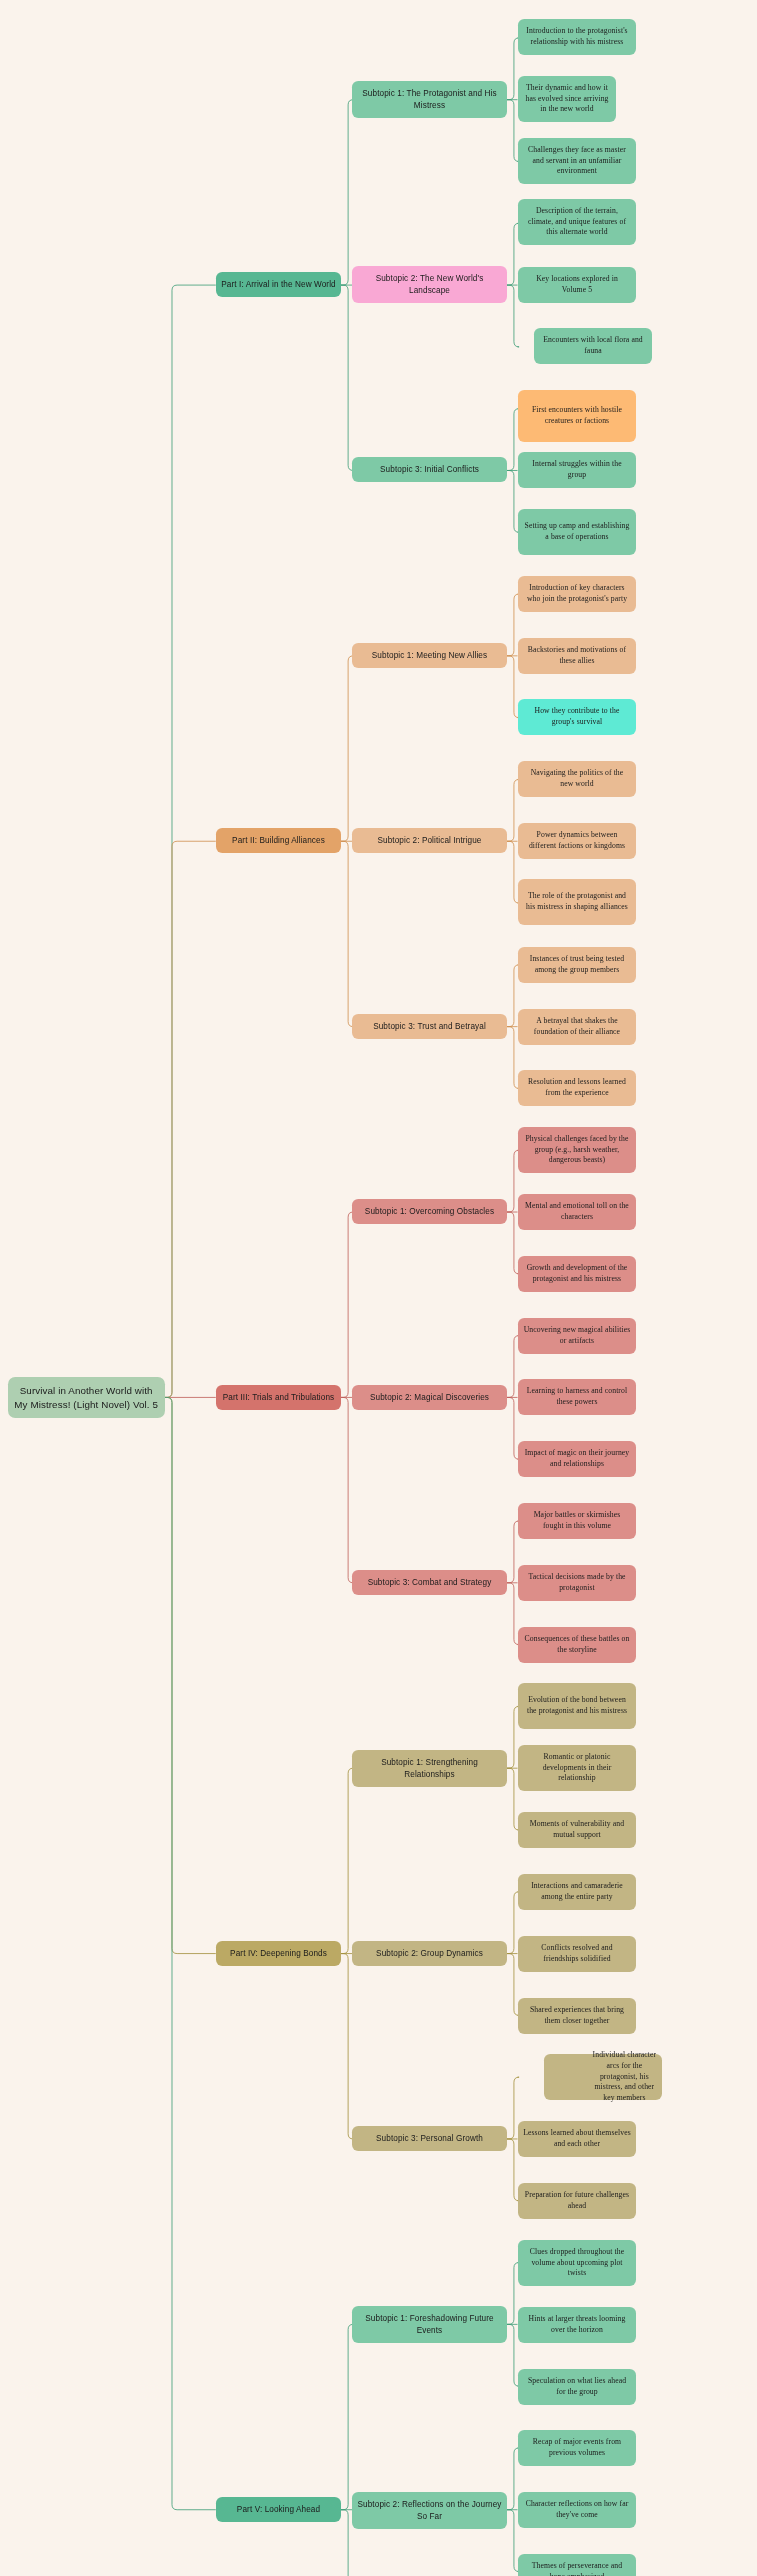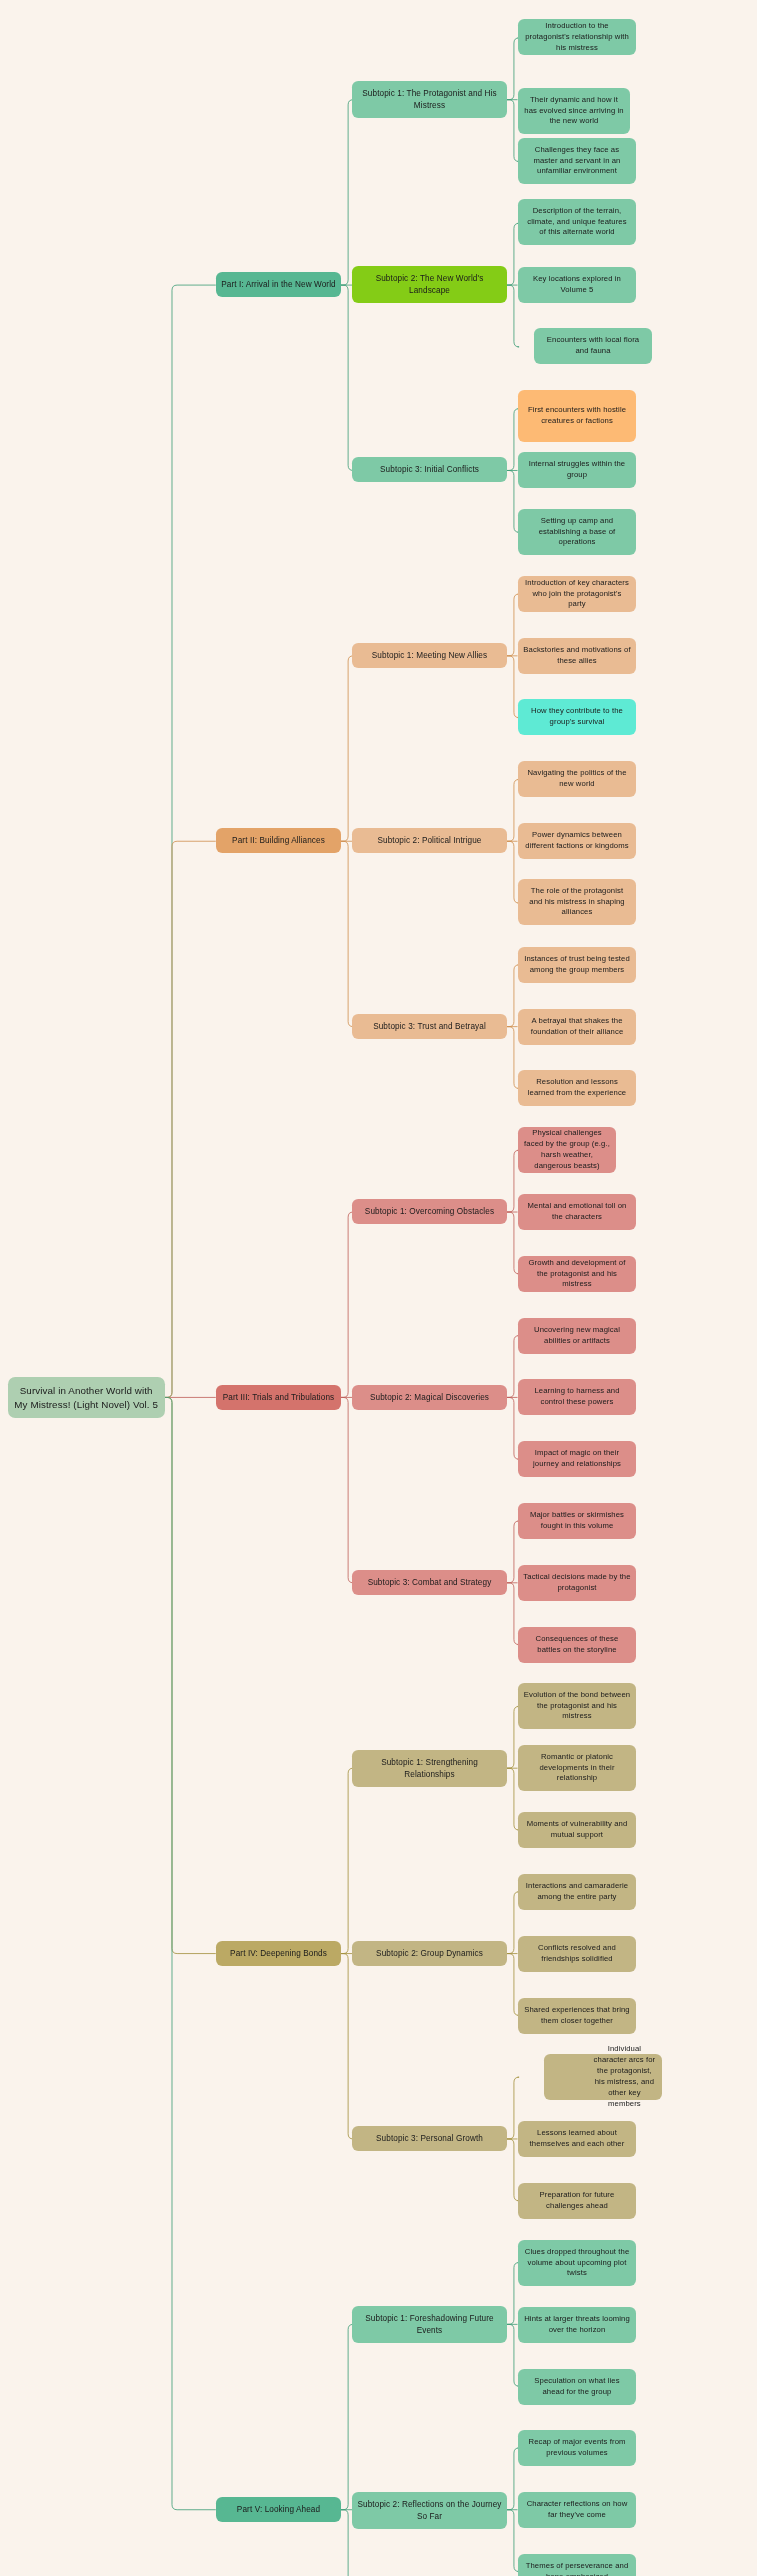--- a/index.html
+++ b/index.html
@@ -34,21 +34,21 @@
     line-height:1.42;
     font-size:7.7px;
     letter-spacing:0.1px;
   }
   .node.root{
     font-size:9.8px;
     border-radius:7.2px;
   }
   .node.part{ font-size:8.2px; }
   .node.sub{ font-size:8.2px; }
-  .node.leaf{ font-size:7.7px; }
+  .node.leaf{ font-size:7.7px;font-family:Liberation Serif, serif; }
 </style>
 </head>
 <body>
 
 <div id="mindmap">
   <svg id="edges" viewBox="0 0 1470 5436" width="757" height="2801">
       <path d="M 320 2712 H 324 Q 334 2712 334 2702 V 562 Q 334 552 344 552 H 419" fill="none" stroke="#3f9e78" stroke-width="1.6"></path>
       <path d="M 662 552 H 666 Q 676 552 676 542 V 202 Q 676 192 686 192 H 684" fill="none" stroke="#3f9e78" stroke-width="1.6"></path>
       <path d="M 984 192 H 988 Q 998 192 998 182 V 82 Q 998 72 1008 72 H 1005" fill="none" stroke="#3f9e78" stroke-width="1.6"></path>
       <path d="M 984 192 L 1005 192" fill="none" stroke="#3f9e78" stroke-width="1.6"></path>
@@ -112,23 +112,23 @@
       <path d="M 662 4872 H 666 Q 676 4872 676 4882 V 5222 Q 676 5232 686 5232 H 684" fill="none" stroke="#3f9e78" stroke-width="1.6"></path>
       <path d="M 984 5232 H 988 Q 998 5232 998 5222 V 5122 Q 998 5112 1008 5112 H 1005" fill="none" stroke="#3f9e78" stroke-width="1.6"></path>
       <path d="M 984 5232 L 1005 5232" fill="none" stroke="#3f9e78" stroke-width="1.6"></path>
       <path d="M 984 5232 H 988 Q 998 5232 998 5242 V 5342 Q 998 5352 1008 5352 H 1005" fill="none" stroke="#3f9e78" stroke-width="1.6"></path>
     </svg>
   <div id="nodes">
       <div class="node root" style="left: 7.7px; top: 1377px; width: 157px; height: 41px; background: rgb(174, 207, 177); color: rgb(27, 27, 27);">Survival in Another World with My Mistress! (Light Novel) Vol. 5</div>
       <div class="node part" style="left: 216px; top: 272px; width: 125px; height: 25px; background: rgb(87, 183, 146); color: rgb(27, 27, 27);">Part I: Arrival in the New World</div>
       <div class="node sub" style="left: 352px; top: 81px; width: 155px; height: 37px; background: rgb(126, 201, 166); color: rgb(27, 27, 27);">Subtopic 1: The Protagonist and His Mistress</div>
       <div class="node leaf" style="left: 518px; top: 19.3px; width: 118px; height: 36px; background: rgb(126, 201, 166); color: rgb(27, 27, 27);">Introduction to the protagonist's relationship with his mistress</div>
-      <div class="node leaf" style="left: 518px; top: 76px; width: 112px; height: 46px; background: rgb(126, 201, 166); color: rgb(27, 27, 27); margin-top: 12px;">Their dynamic and how it has evolved since arriving in the new world</div>
+      <div class="node leaf" style="left: 518px; top: 76px; width: 98px; height: 46px; background: rgb(126, 201, 166); color: rgb(27, 27, 27);">Their dynamic and how it has evolved since arriving in the new world</div>
       <div class="node leaf" style="left: 518px; top: 138px; width: 118px; height: 46px; background: rgb(126, 201, 166); color: rgb(27, 27, 27);">Challenges they face as master and servant in an unfamiliar environment</div>
-      <div class="node sub" style="left: 352px; top: 266px; width: 155px; height: 37px; background: #84cc16; color: rgb(27, 27, 27);">Subtopic 2: The New World's Landscape</div>
+      <div class="node sub" style="left: 352px; top: 266px; width: 155px; height: 37px; background: #f9a8d4; color: rgb(27, 27, 27);">Subtopic 2: The New World's Landscape</div>
       <div class="node leaf" style="left: 518px; top: 199px; width: 118px; height: 46px; background: rgb(126, 201, 166); color: rgb(27, 27, 27);">Description of the terrain, climate, and unique features of this alternate world</div>
       <div class="node leaf" style="left: 518px; top: 267px; width: 118px; height: 36px; background: rgb(126, 201, 166); color: rgb(27, 27, 27);">Key locations explored in Volume 5</div>
       <div class="node leaf" style="left: 518px; top: 328px; width: 118px; height: 36px; background: rgb(126, 201, 166); color: rgb(27, 27, 27); margin-left: 16px;">Encounters with local flora and fauna</div>
       <div class="node sub" style="left: 352px; top: 457px; width: 155px; height: 25px; background: rgb(126, 201, 166); color: rgb(27, 27, 27);">Subtopic 3: Initial Conflicts</div>
       <div class="node leaf" style="left: 518px; top: 390px; width: 118px; height: 52px; background: #fdba74; color: rgb(27, 27, 27);">First encounters with hostile creatures or factions</div>
       <div class="node leaf" style="left: 518px; top: 452px; width: 118px; height: 36px; background: rgb(126, 201, 166); color: rgb(27, 27, 27);">Internal struggles within the group</div>
       <div class="node leaf" style="left: 518px; top: 509px; width: 118px; height: 46px; background: rgb(126, 201, 166); color: rgb(27, 27, 27);">Setting up camp and establishing a base of operations</div>
       <div class="node part" style="left: 216px; top: 828px; width: 125px; height: 25px; background: rgb(227, 163, 104); color: rgb(27, 27, 27);">Part II: Building Alliances</div>
       <div class="node sub" style="left: 352px; top: 643px; width: 155px; height: 25px; background: rgb(233, 187, 147); color: rgb(27, 27, 27); text-align: center;">Subtopic 1: Meeting New Allies</div>
       <div class="node leaf" style="left: 518px; top: 576px; width: 118px; height: 36px; background: rgb(233, 187, 147); color: rgb(27, 27, 27);">Introduction of key characters who join the protagonist's party</div>
@@ -137,21 +137,21 @@
       <div class="node sub" style="left: 352px; top: 828px; width: 155px; height: 25px; background: rgb(233, 187, 147); color: rgb(27, 27, 27);">Subtopic 2: Political Intrigue</div>
       <div class="node leaf" style="left: 518px; top: 761px; width: 118px; height: 36px; background: rgb(233, 187, 147); color: rgb(27, 27, 27);">Navigating the politics of the new world</div>
       <div class="node leaf" style="left: 518px; top: 823px; width: 118px; height: 36px; background: rgb(233, 187, 147); color: rgb(27, 27, 27);">Power dynamics between different factions or kingdoms</div>
       <div class="node leaf" style="left: 518px; top: 879px; width: 118px; height: 46px; background: rgb(233, 187, 147); color: rgb(27, 27, 27);">The role of the protagonist and his mistress in shaping alliances</div>
       <div class="node sub" style="left: 352px; top: 1014px; width: 155px; height: 25px; background: rgb(233, 187, 147); color: rgb(27, 27, 27);">Subtopic 3: Trust and Betrayal</div>
       <div class="node leaf" style="left: 518px; top: 947px; width: 118px; height: 36px; background: rgb(233, 187, 147); color: rgb(27, 27, 27);">Instances of trust being tested among the group members</div>
       <div class="node leaf" style="left: 518px; top: 1009px; width: 118px; height: 36px; background: rgb(233, 187, 147); color: rgb(27, 27, 27);">A betrayal that shakes the foundation of their alliance</div>
       <div class="node leaf" style="left: 518px; top: 1070px; width: 118px; height: 36px; background: rgb(233, 187, 147); color: rgb(27, 27, 27);">Resolution and lessons learned from the experience</div>
       <div class="node part" style="left: 216px; top: 1385px; width: 125px; height: 25px; background: rgb(212, 115, 108); color: rgb(27, 27, 27);">Part III: Trials and Tribulations</div>
       <div class="node sub" style="left: 352px; top: 1199px; width: 155px; height: 25px; background: rgb(220, 142, 137); color: rgb(27, 27, 27);">Subtopic 1: Overcoming Obstacles</div>
-      <div class="node leaf" style="left: 518px; top: 1127px; width: 98px; height: 46px; background: rgb(220, 142, 137); color: rgb(27, 27, 27);">Physical challenges faced by the group (e.g., harsh weather, dangerous beasts)</div>
+      <div class="node leaf" style="left: 518px; top: 1127px; width: 118px; height: 46px; background: rgb(220, 142, 137); color: rgb(27, 27, 27);">Physical challenges faced by the group (e.g., harsh weather, dangerous beasts)</div>
       <div class="node leaf" style="left: 518px; top: 1194px; width: 118px; height: 36px; background: rgb(220, 142, 137); color: rgb(27, 27, 27);">Mental and emotional toll on the characters</div>
       <div class="node leaf" style="left: 518px; top: 1256px; width: 118px; height: 36px; background: rgb(220, 142, 137); color: rgb(27, 27, 27);">Growth and development of the protagonist and his mistress</div>
       <div class="node sub" style="left: 352px; top: 1385px; width: 155px; height: 25px; background: rgb(220, 142, 137); color: rgb(27, 27, 27);">Subtopic 2: Magical Discoveries</div>
       <div class="node leaf" style="left: 518px; top: 1318px; width: 118px; height: 36px; background: rgb(220, 142, 137); color: rgb(27, 27, 27);">Uncovering new magical abilities or artifacts</div>
       <div class="node leaf" style="left: 518px; top: 1379px; width: 118px; height: 36px; background: rgb(220, 142, 137); color: rgb(27, 27, 27);">Learning to harness and control these powers</div>
       <div class="node leaf" style="left: 518px; top: 1441px; width: 118px; height: 36px; background: rgb(220, 142, 137); color: rgb(27, 27, 27);">Impact of magic on their journey and relationships</div>
       <div class="node sub" style="left: 352px; top: 1570px; width: 155px; height: 25px; background: rgb(220, 142, 137); color: rgb(27, 27, 27);">Subtopic 3: Combat and Strategy</div>
       <div class="node leaf" style="left: 518px; top: 1503px; width: 118px; height: 36px; background: rgb(220, 142, 137); color: rgb(27, 27, 27);">Major battles or skirmishes fought in this volume</div>
       <div class="node leaf" style="left: 518px; top: 1565px; width: 118px; height: 36px; background: rgb(220, 142, 137); color: rgb(27, 27, 27);">Tactical decisions made by the protagonist</div>
       <div class="node leaf" style="left: 518px; top: 1627px; width: 118px; height: 36px; background: rgb(220, 142, 137); color: rgb(27, 27, 27);">Consequences of these battles on the storyline</div>

